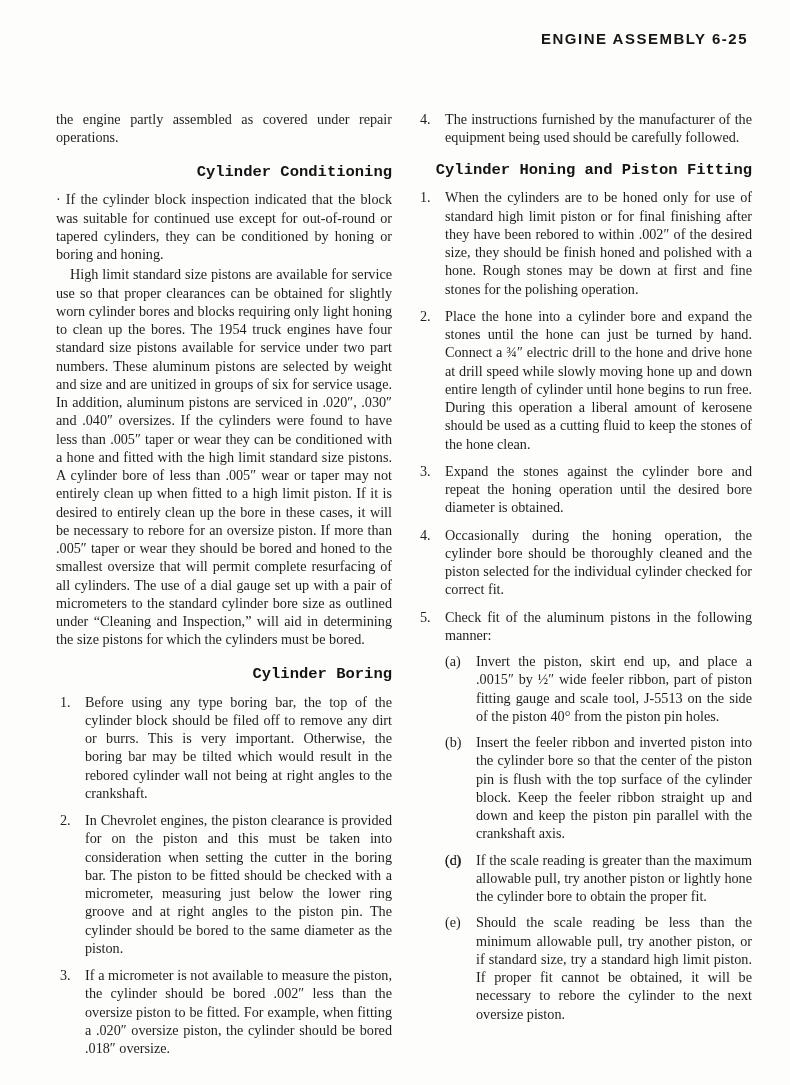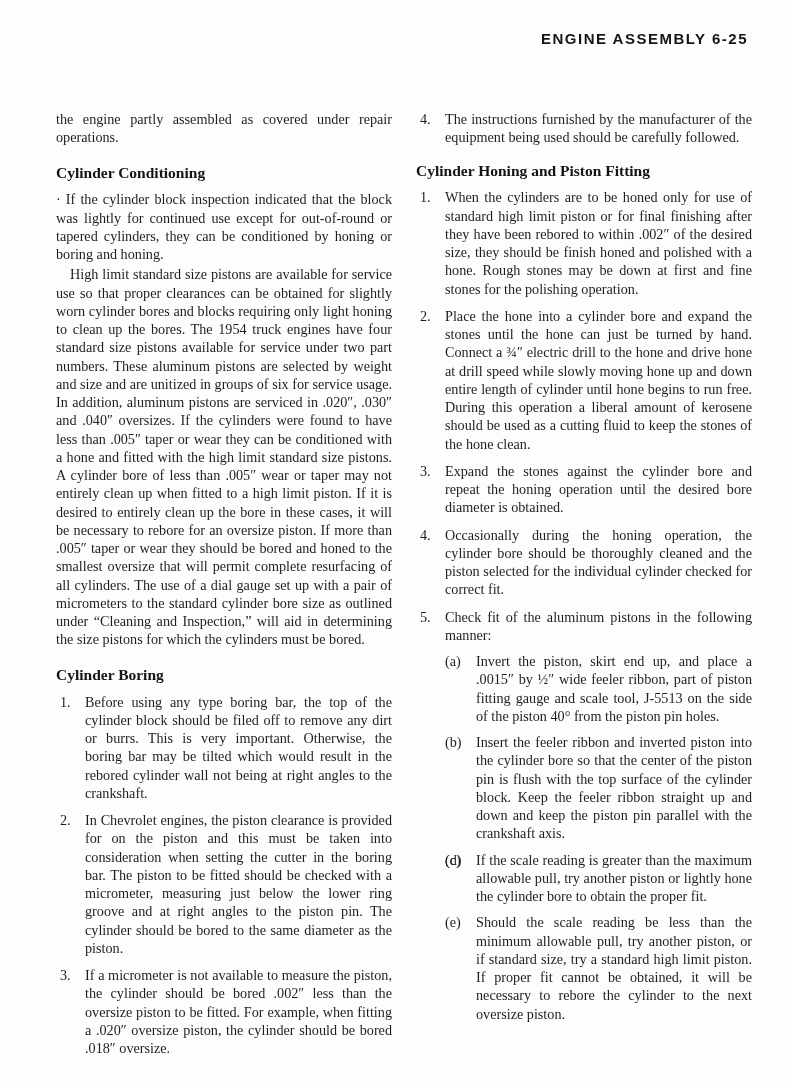--- a/index.html
+++ b/index.html
@@ -42,22 +42,23 @@
     line-height: 1.285;
     text-align: justify;
     color: #1e1e1e;
   }
   .col p { margin: 0 0 2px 0; }
   p.indent { text-indent: 14px; }
   h3.section-heading {
     font-size: 15.5px;
     font-weight: bold;
     margin: 16px 0 8px 0;
-    text-align: left;
+    text-align: right;
     color: #141414;
+    font-family: Liberation Mono, monospace;
   }
   h3.first { margin-top: 14px; }
   .num-item {
     position: relative;
     padding-left: 29px;
     margin: 0 0 9px 0;
   }
   .num-item .num {
     position: absolute;
     left: 4px;
@@ -81,21 +82,21 @@
 <div class="page">
 
   <div class="running-head">ENGINE ASSEMBLY 6-25</div>
 
   <div class="columns">
 
     <div class="col">
       <p>the engine partly assembled as covered under repair operations.</p>
 
       <h3 class="section-heading">Cylinder Conditioning</h3>
-      <p>·  If the cylinder block inspection indicated that the block was lightly for continued use except for out-of-round or tapered cylinders, they can be conditioned by honing or boring and honing.</p>
+      <p>·  If the cylinder block inspection indicated that the block was suitable for continued use except for out-of-round or tapered cylinders, they can be conditioned by honing or boring and honing.</p>
       <p class="indent">High limit standard size pistons are available for service use so that proper clearances can be obtained for slightly worn cylinder bores and blocks requiring only light honing to clean up the bores. The 1954 truck engines have four standard size pistons available for service under two part numbers. These aluminum pistons are selected by weight and size and are unitized in groups of six for service usage. In addition, aluminum pistons are serviced in .020″, .030″ and .040″ oversizes. If the cylinders were found to have less than .005″ taper or wear they can be conditioned with a hone and fitted with the high limit standard size pistons. A cylinder bore of less than .005″ wear or taper may not entirely clean up when fitted to a high limit piston. If it is desired to entirely clean up the bore in these cases, it will be necessary to rebore for an oversize piston. If more than .005″ taper or wear they should be bored and honed to the smallest oversize that will permit complete resurfacing of all cylinders. The use of a dial gauge set up with a pair of micrometers to the standard cylinder bore size as outlined under “Cleaning and Inspection,” will aid in determining the size pistons for which the cylinders must be bored.</p>
 
       <h3 class="section-heading">Cylinder Boring</h3>
 
       <div class="num-item">
         <span class="num">1.</span>
         <span>Before using any type boring bar, the top of the cylinder block should be filed off to remove any dirt or burrs. This is very important. Otherwise, the boring bar may be tilted which would result in the rebored cylinder wall not being at right angles to the crankshaft.</span>
       </div>
       <div class="num-item">
         <span class="num">2.</span>

